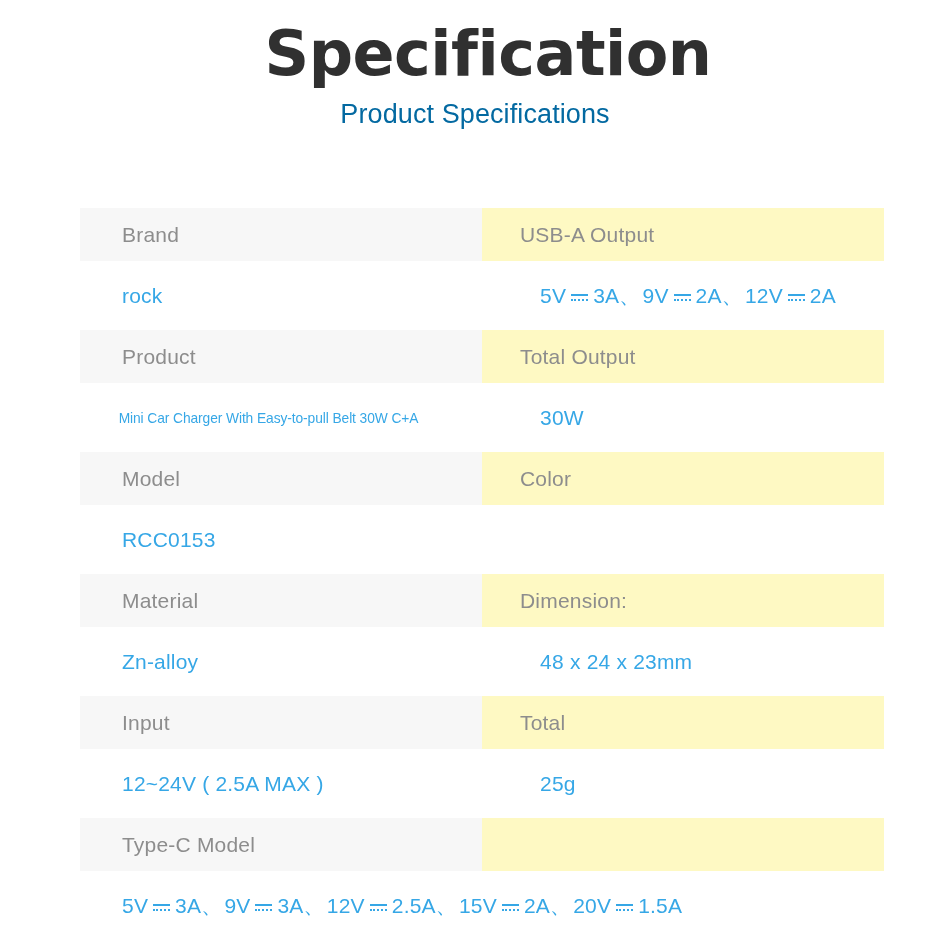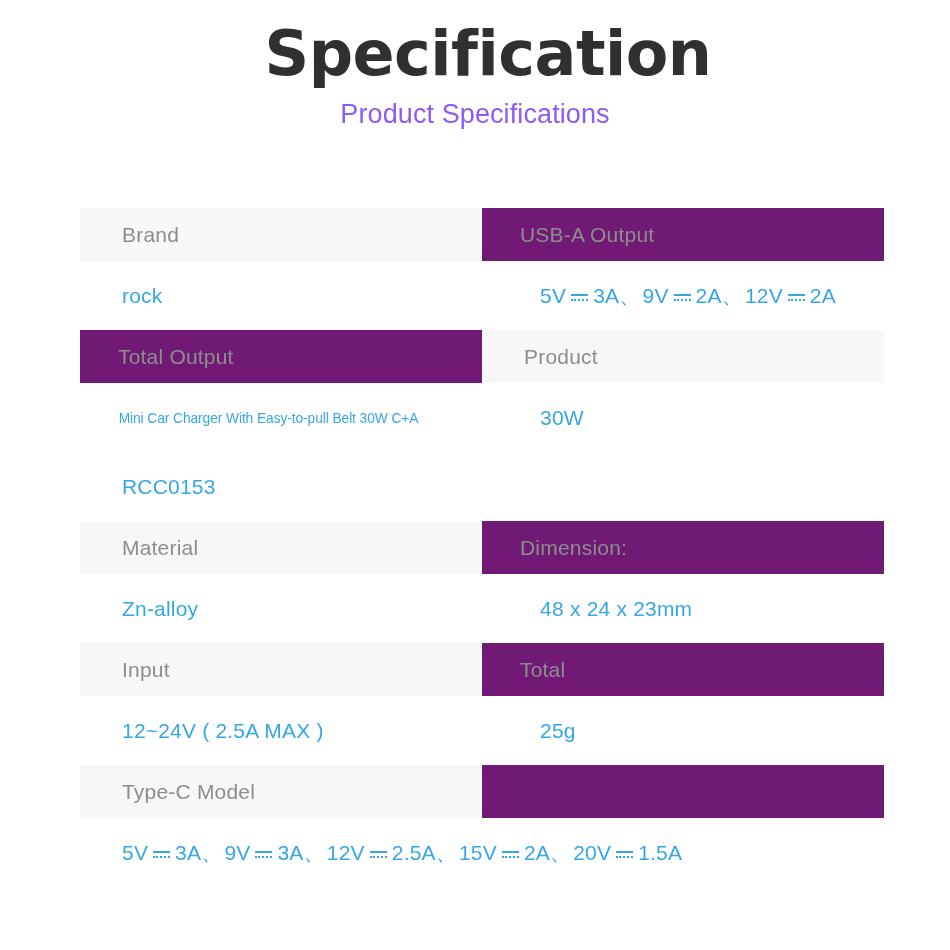--- a/index.html
+++ b/index.html
@@ -33,21 +33,21 @@
     color: #303030;
     letter-spacing: -0.5px;
     line-height: 1.02;
     margin: 0;
     font-family: "DejaVu Sans", "Liberation Sans", sans-serif;
     padding-left: 26px;
   }
   .subtitle {
     margin-top: 14px;
     font-size: 27px;
-    color: #8b5cf6;
+    color: #0369a1;
     font-weight: normal;
     letter-spacing: 0.1px;
     font-family: "Liberation Sans", sans-serif;
   }
 
   
   .spec-table {
     position: absolute;
     left: 80px;
     top: 208px;
@@ -71,21 +71,21 @@
   .row-label .cell {
     display: flex;
     align-items: center;
     height: 53px;
     font-size: 21px;
     color: #8d8d8d;
     letter-spacing: 0.2px;
     white-space: nowrap;
   }
   .row-label .cell-left  { background: #f7f7f7; }
-  .row-label .cell-right { background: #701a75; }
+  .row-label .cell-right { background: #fef9c3; }
 
   
   .row-value { height: 69px; gap: 40px; }
   .row-value .cell {
     display: flex;
     align-items: center;
     height: 69px;
     background: #ffffff;
     font-size: 21px;
     color: #36a7e6;
@@ -156,30 +156,34 @@
             <span class="sep"></span>
           <span>12V</span>
             <span class="dc"></span>
             <span>2A</span>
         </div>
       </div>
     </div>
 
     <div class="spec-block">
       <div class="row row-label">
+        <div class="cell cell-left">Product</div>
         <div class="cell cell-right">Total Output</div>
-        <div class="cell cell-left">Product</div>
       </div>
       <div class="row row-value">
         <div class="cell cell-left compact">Mini Car Charger With Easy-to-pull Belt 30W C+A</div>
         <div class="cell cell-right">30W</div>
       </div>
     </div>
 
     <div class="spec-block">
+      <div class="row row-label">
+        <div class="cell cell-left">Model</div>
+        <div class="cell cell-right">Color</div>
+      </div>
       <div class="row row-value">
         <div class="cell cell-left">RCC0153</div>
       </div>
     </div>
 
     <div class="spec-block">
       <div class="row row-label">
         <div class="cell cell-left">Material</div>
         <div class="cell cell-right">Dimension:</div>
       </div>

